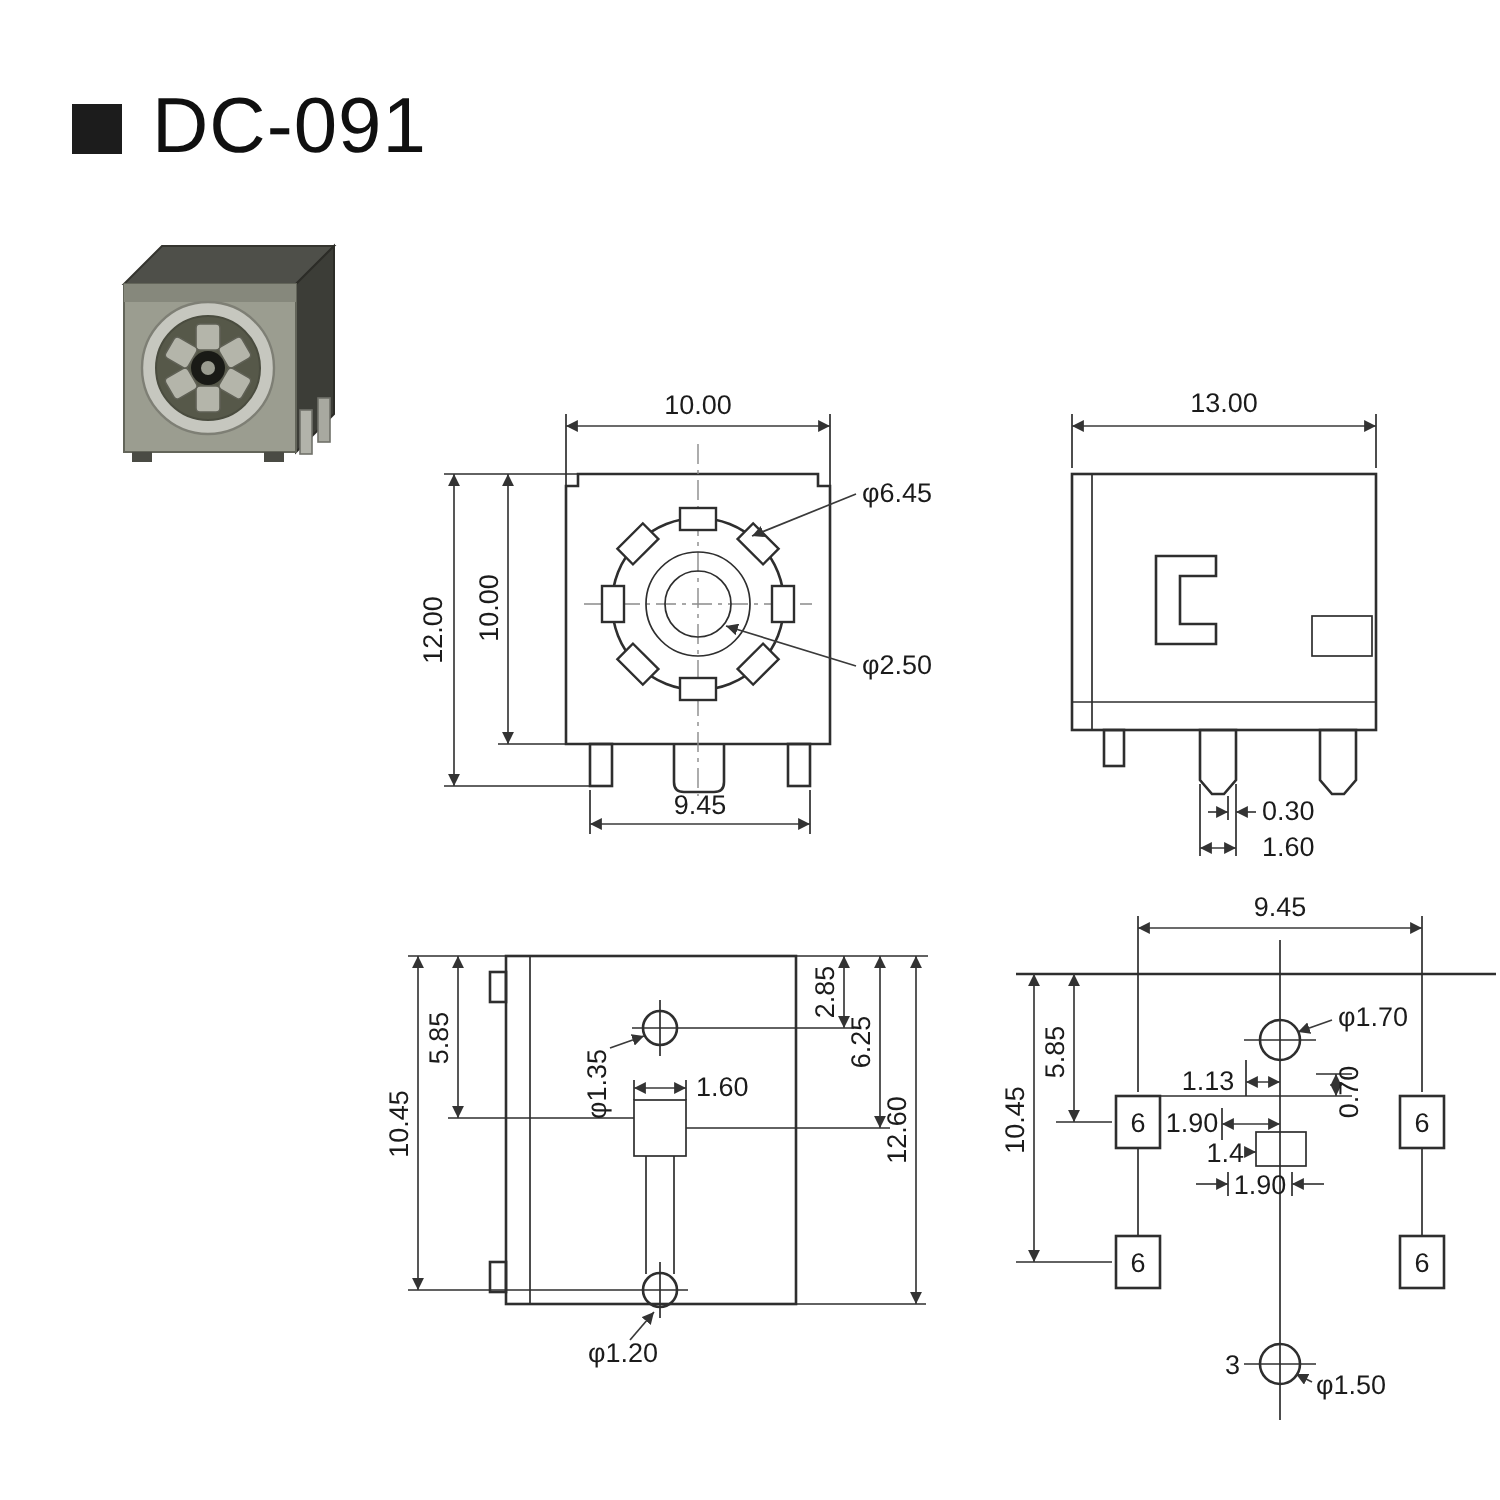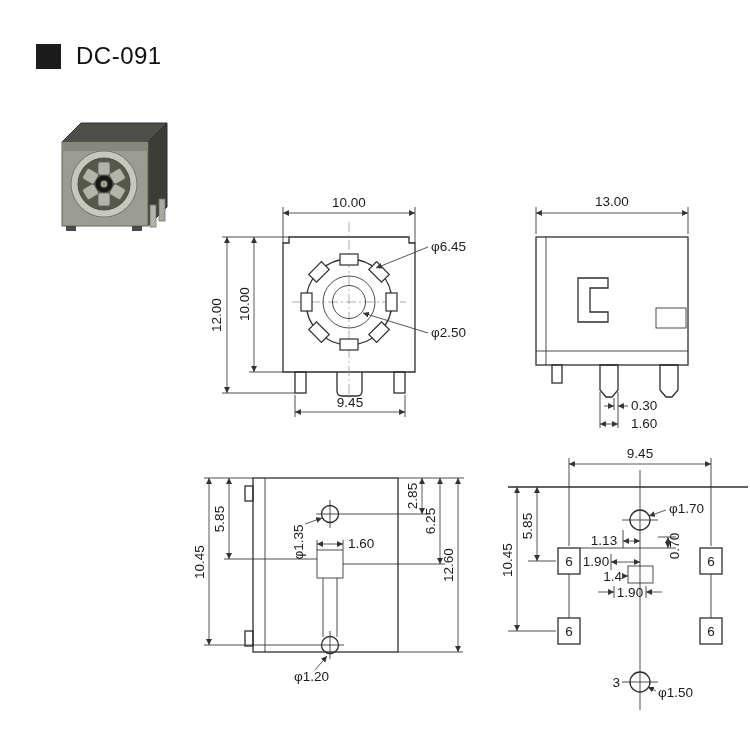--- a/index.html
+++ b/index.html
@@ -1,20 +1,20 @@
 <!DOCTYPE html>
 <html><head>
 <meta charset="utf-8">
 <style>
   html,body { margin:0; padding:0; background:#ffffff; }
   body { width:750px; height:750px; font-family:"Liberation Sans", sans-serif; }
   .canvas { position:relative; width:750px; height:750px; background:#fff; overflow:hidden; }
   .title-row { position:absolute; left:36px; top:42px; display:flex; align-items:center; gap:15px; }
   .title-sq { width:25px; height:25px; background:#1c1c1c; }
-  .title-text { font-size:24px; color:#101010; letter-spacing:0.5px; }
+  .title-text { font-size:39px; color:#101010; letter-spacing:0.5px; }
   svg.drawing { position:absolute; left:0; top:0; }
   .ol   { fill:none; stroke:#2e2e2e; stroke-width:1.3; stroke-linejoin:miter; }
   .thin { fill:none; stroke:#2e2e2e; stroke-width:0.85; }
   .dim  { fill:none; stroke:#3a3a3a; stroke-width:0.85; }
   .cl   { fill:none; stroke:#8a8a8a; stroke-width:0.7; stroke-dasharray:10 3 2 3; }
   .white{ fill:#ffffff; stroke:#2e2e2e; stroke-width:1.2; }
   text.d { font-size:13.5px; fill:#1b1b1b; }
 </style>
 </head>
 <body>

